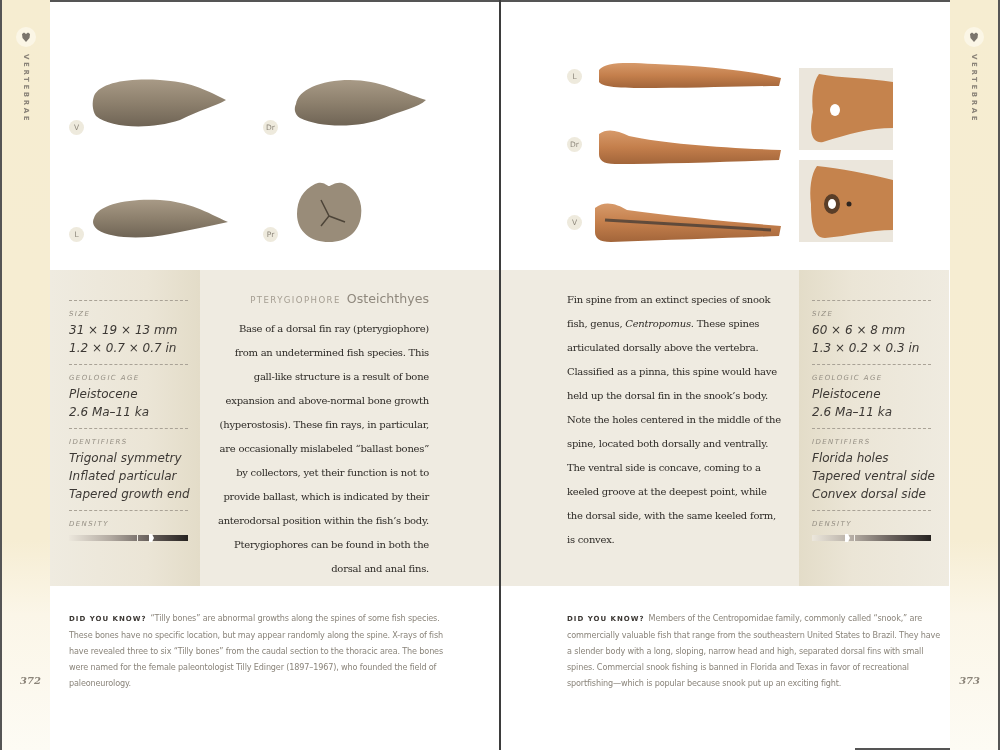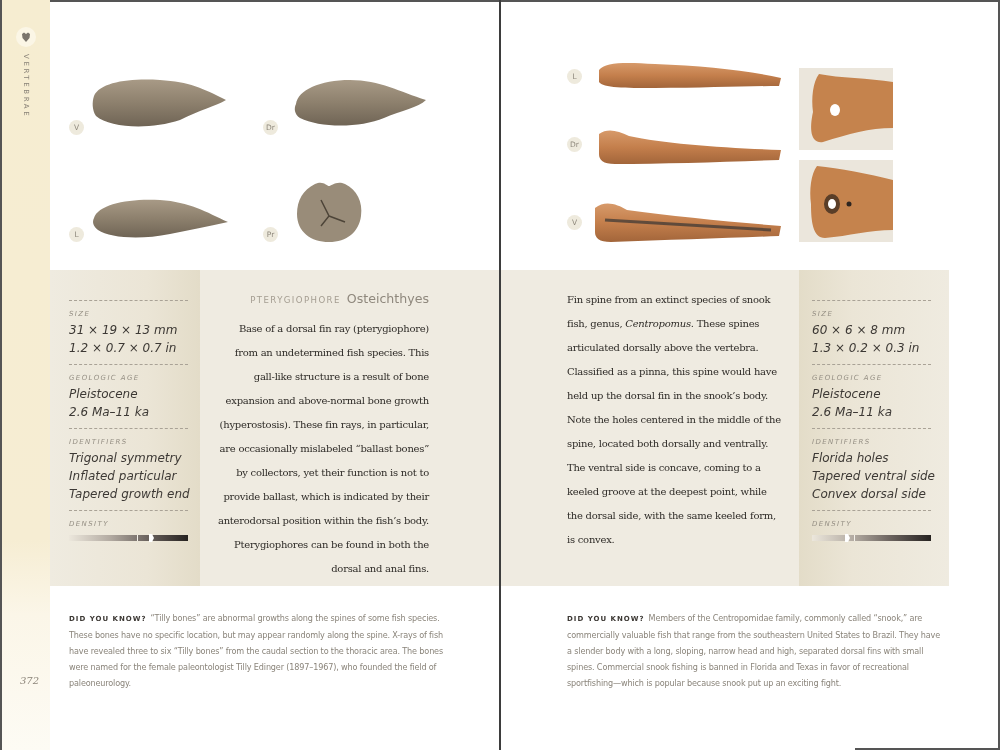--- a/index.html
+++ b/index.html
@@ -15,20 +15,21 @@
   .spine { position: absolute; left: 499px; top: 0; width: 2px; height: 750px; background: #3d3d3d; z-index: 5; }
 
   .page { position: absolute; top: 0; width: 499px; height: 750px; }
   .page.left { left: 0; }
   .page.right { left: 501px; }
 
   
   .tab-strip {
     position: absolute; top: 0; width: 48px; height: 750px;
     background: linear-gradient(to bottom, #f6edd1 0%, #f6edd3 72%, #fbf6e8 82%, #fdfbf4 100%);
+    font-weight: bold;
   }
   .page.left .tab-strip { left: 2px; }
   .page.right .tab-strip { right: 2px; }
   .tab-icon {
     position: absolute; top: 27px; left: 50%; transform: translateX(-50%);
     width: 20px; height: 20px; border-radius: 50%; background: #fbf6e6;
     display: flex; align-items: center; justify-content: center;
   }
   .tab-icon svg { width: 12px; height: 12px; }
   .tab-label {
@@ -221,20 +222,29 @@
   </div>
 
   <div class="footer-band">
     <div class="dyk">
       <span class="dyk-label">DID YOU KNOW?</span><span>“Tilly bones” are abnormal growths along the spines of some fish species. These bones have no specific location, but may appear randomly along the spine. X-rays of fish have revealed three to six “Tilly bones” from the caudal section to the thoracic area. The bones were named for the female paleontologist Tilly Edinger (1897–1967), who founded the field of paleoneurology.</span>
     </div>
   </div>
 </div>
 
 <div class="page right">
+  <div class="tab-strip">
+    <div class="tab-icon">
+      <svg viewBox="0 0 12 12">
+          <path d="M2 3 L4 1.5 L6 3 L8 1.5 L10 3 L9.5 7 L6 11 L2.5 7 Z" fill="#7a746c"></path>
+        </svg>
+    </div>
+    <div class="tab-label">VERTEBRAE</div>
+    <div class="page-number">373</div>
+  </div>
 
   <div class="photo-area">
     <defs></defs>
     <svg class="specimen" style="left:94px;top:56px" width="190" height="36" viewBox="0 0 190 36">
       <defs>
         <linearGradient id="boneR" x1="0" y1="0" x2="0" y2="1">
           <stop offset="0" stop-color="#d79a6a"></stop>
             <stop offset="0.5" stop-color="#c47f4c"></stop>
             <stop offset="1" stop-color="#a2653a"></stop>
         </linearGradient>

